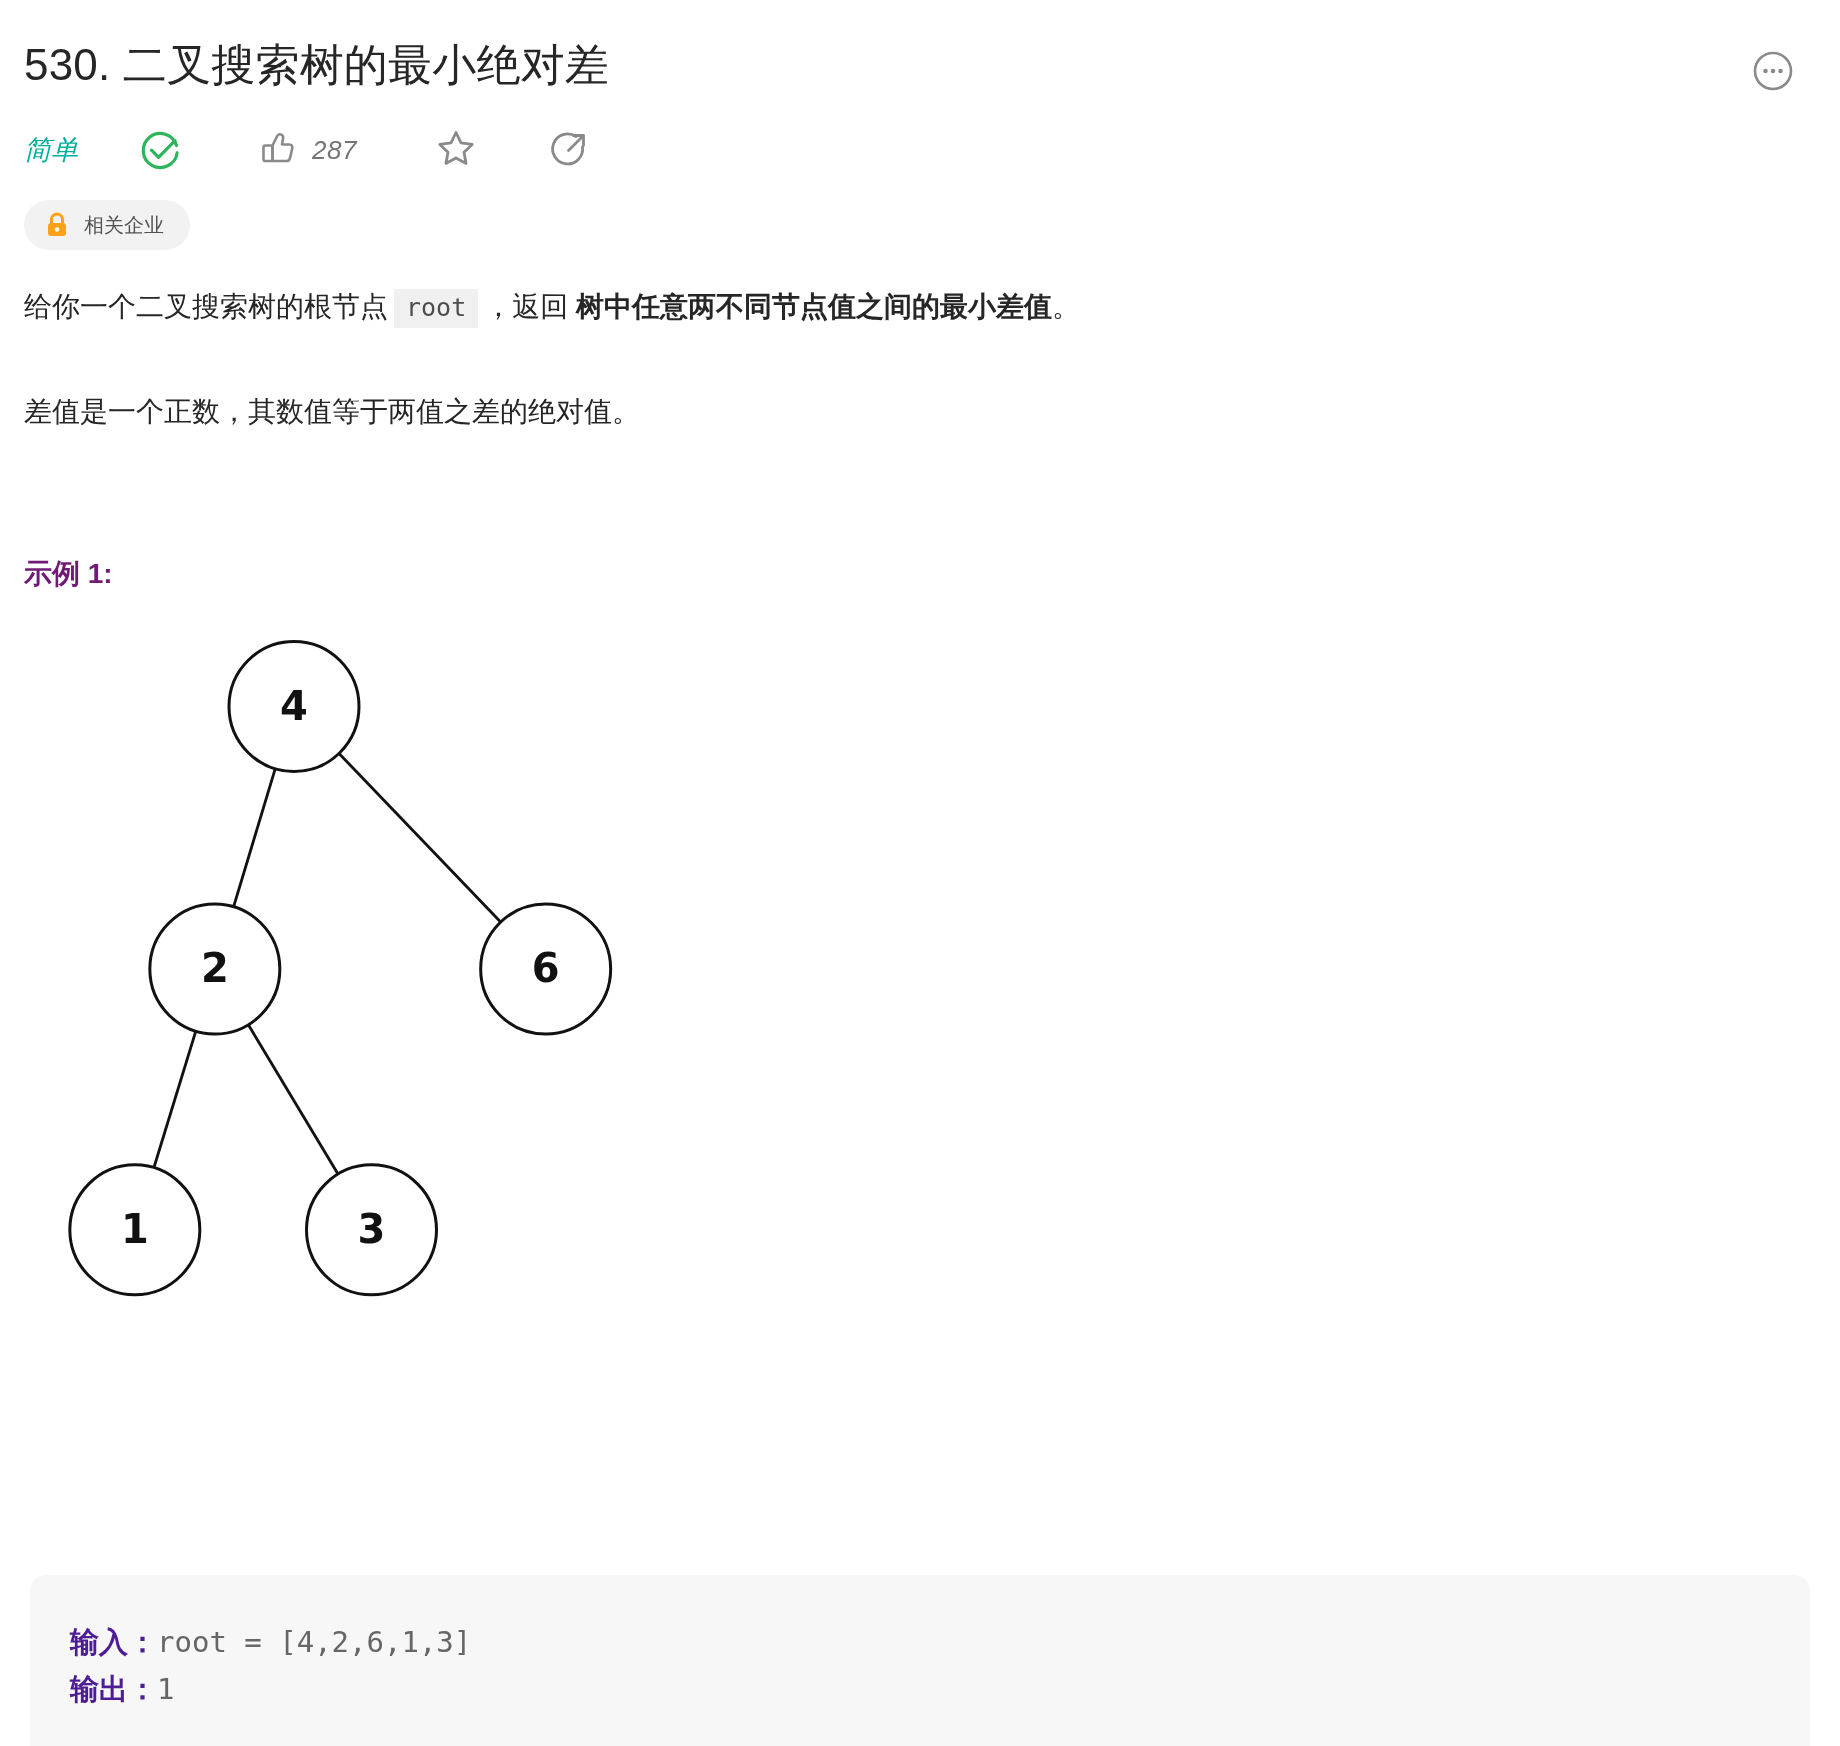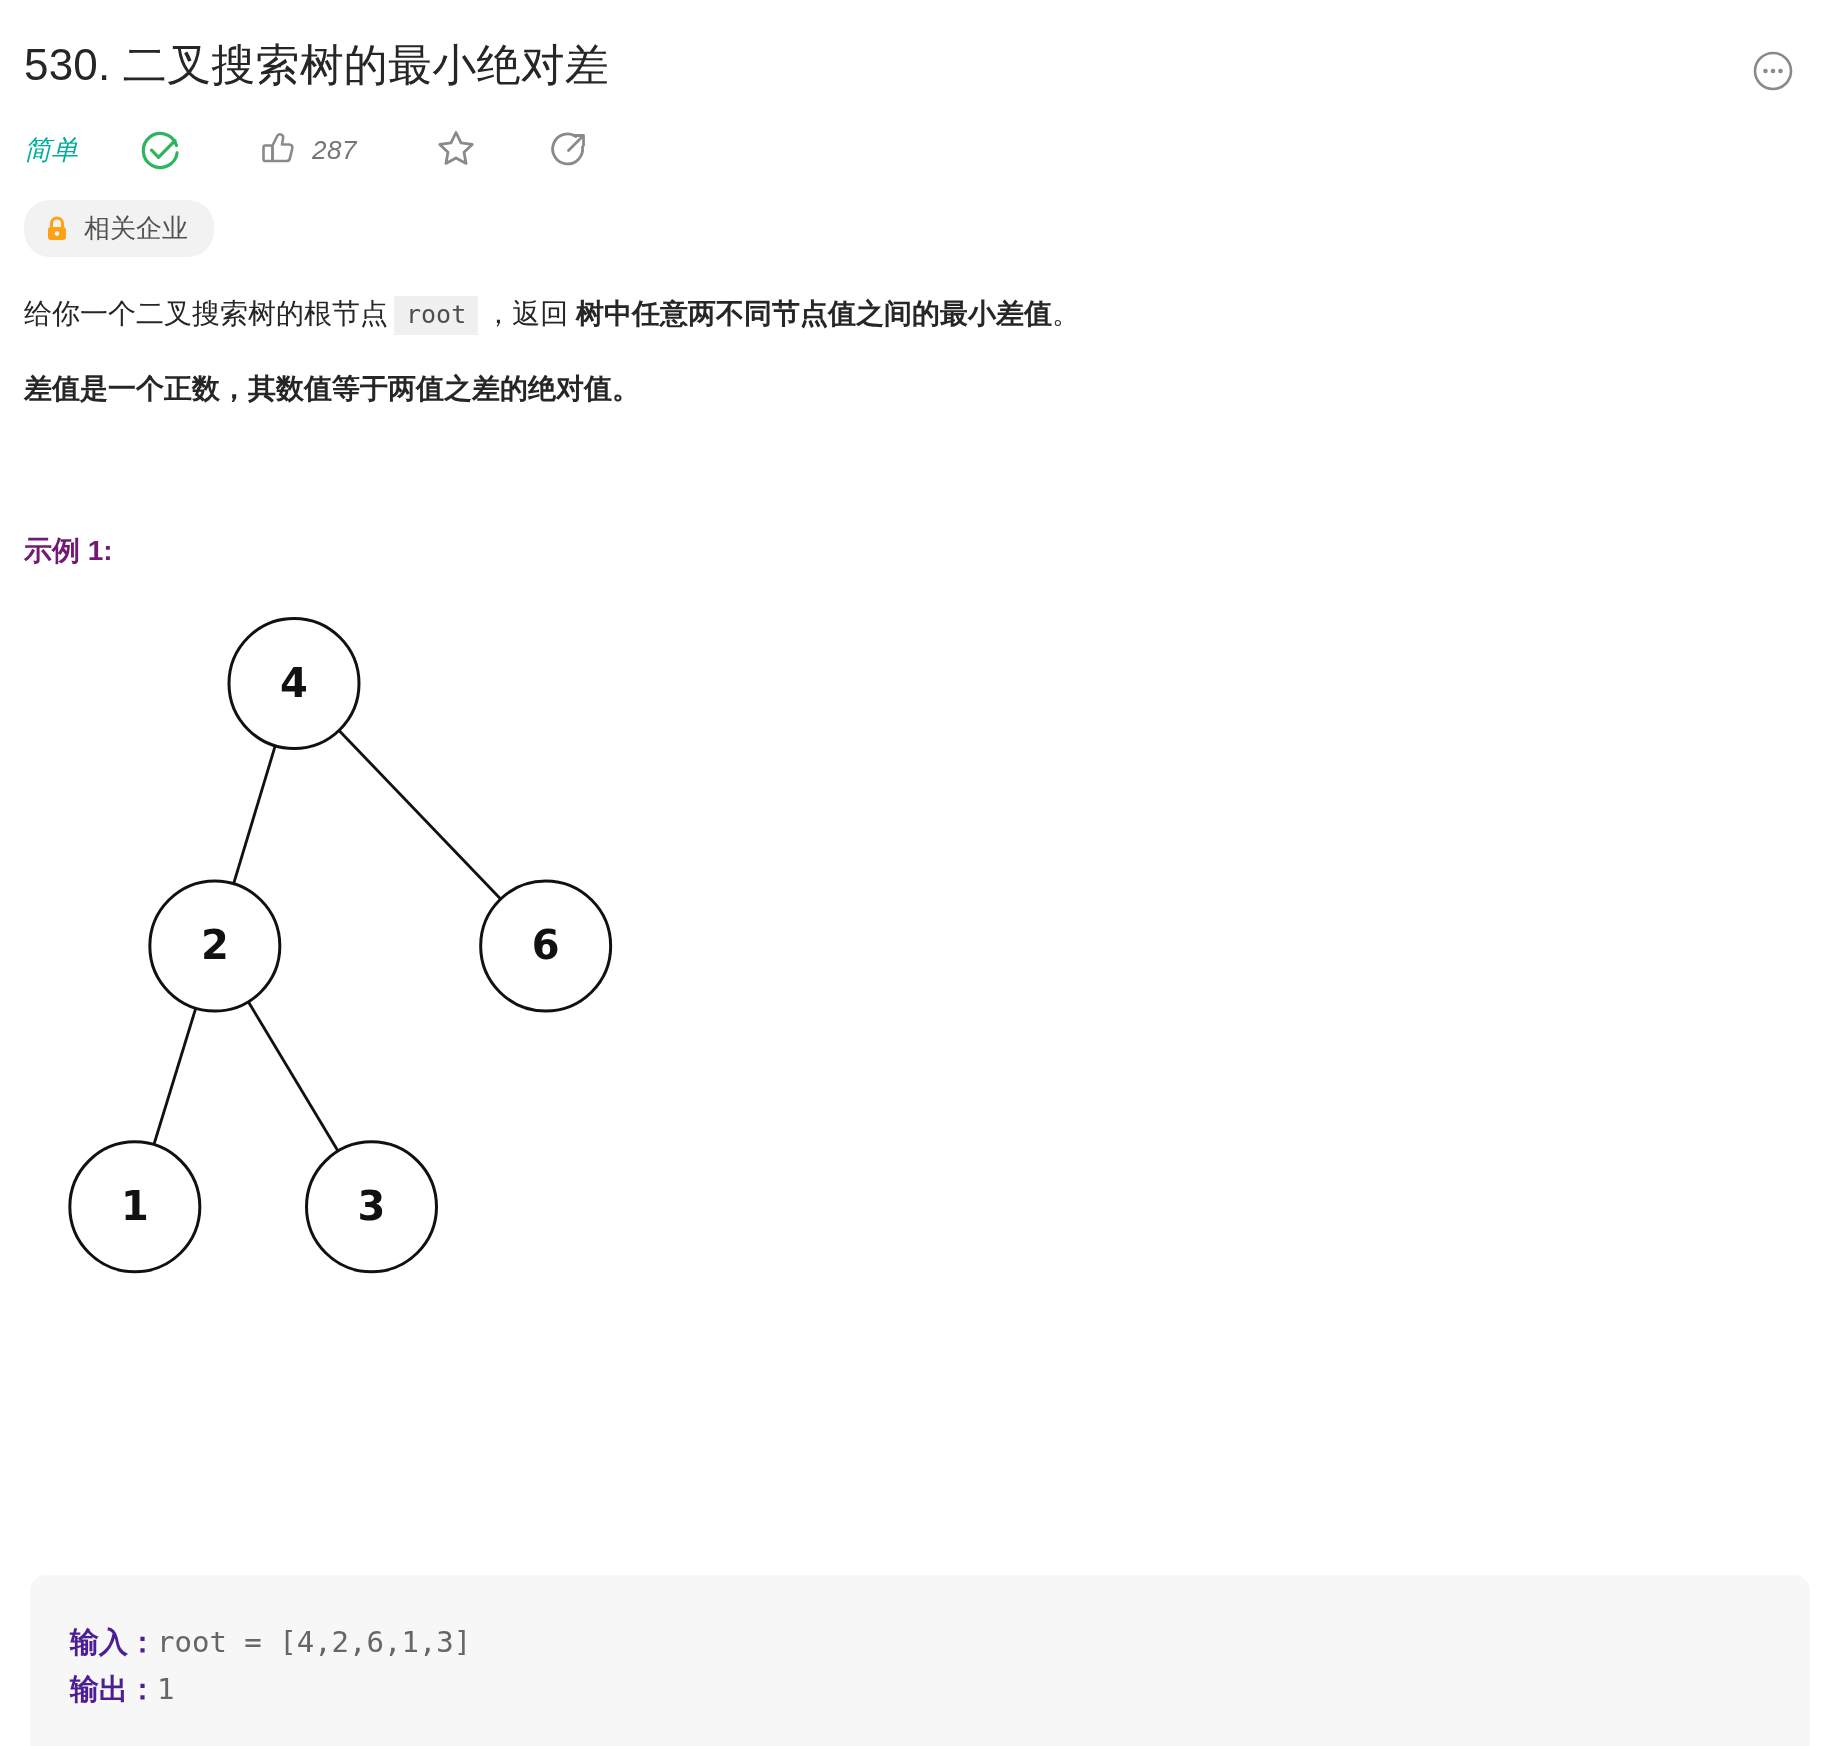--- a/index.html
+++ b/index.html
@@ -82,33 +82,33 @@
   .company-tag {
     display: inline-flex;
     align-items: center;
     background: #f2f2f2;
     border-radius: 26px;
     padding: 11px 26px 11px 20px;
     cursor: pointer;
   }
   .company-tag .lock { margin-right: 14px; display: flex; }
   .company-tag .tag-label {
-    font-size: 26px;
+    font-size: 20px;
     color: #525252;
     text-align: right;
   }
 
   
   .desc {
     font-size: 28px;
     line-height: 1.62;
     color: #262626;
     margin-top: 34px;
   }
-  .desc.second { margin-top: 30px; font-weight: bold; }
+  .desc.second { margin-top: 60px; }
   .code-inline {
     font-family: "DejaVu Sans Mono", "Liberation Mono", monospace;
     background: #f0f0f0;
     border-radius: 0;
     padding: 4px 12px 6px 12px;
     font-size: 25px;
     color: #4d4d4d;
     margin: 0 6px;
   }
   .b { font-weight: 700; }

